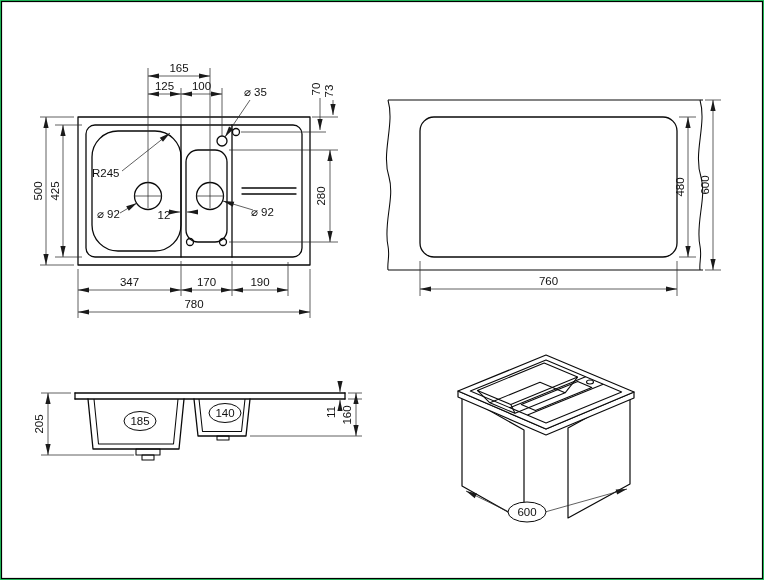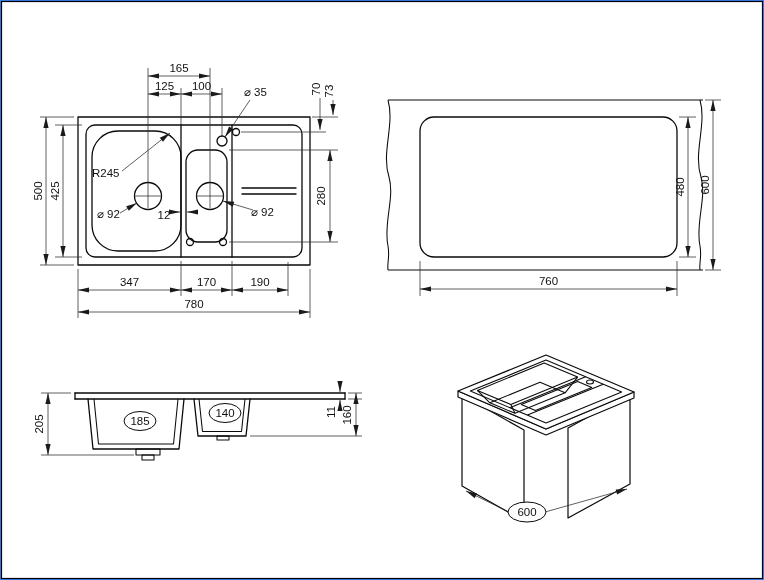--- a/index.html
+++ b/index.html
@@ -1,16 +1,16 @@
 <!DOCTYPE html>
 <html><head>
 <meta charset="utf-8">
 <style>
   html,body{margin:0;padding:0;background:#fff}
-  .stage{position:relative;width:764px;height:580px;background:#3b82f6;overflow:hidden}
+  .stage{position:relative;width:764px;height:580px;background:#22c55e;overflow:hidden}
   svg{display:block}
   .obj{fill:none;stroke:#0a0a0a;stroke-width:1.3;stroke-linecap:round;stroke-linejoin:round}
   .thin{fill:none;stroke:#0a0a0a;stroke-width:1.05;stroke-linejoin:round}
   .ext{stroke:#2b2b2b;stroke-width:.75;fill:none}
   .dim{stroke:#2b2b2b;stroke-width:.75;fill:none;marker-start:url(#arr);marker-end:url(#arr)}
   .ldr{stroke:#2b2b2b;stroke-width:.75;fill:none;marker-end:url(#arr)}
   .bal{fill:#fff;stroke:#0a0a0a;stroke-width:1}
   .panel{fill:#fff;stroke:#0a0a0a;stroke-width:1.2;stroke-linejoin:round}
   .dt{font-family:"Liberation Sans","DejaVu Sans",sans-serif;font-size:11.5px;fill:#111}
   .mid{text-anchor:middle}

